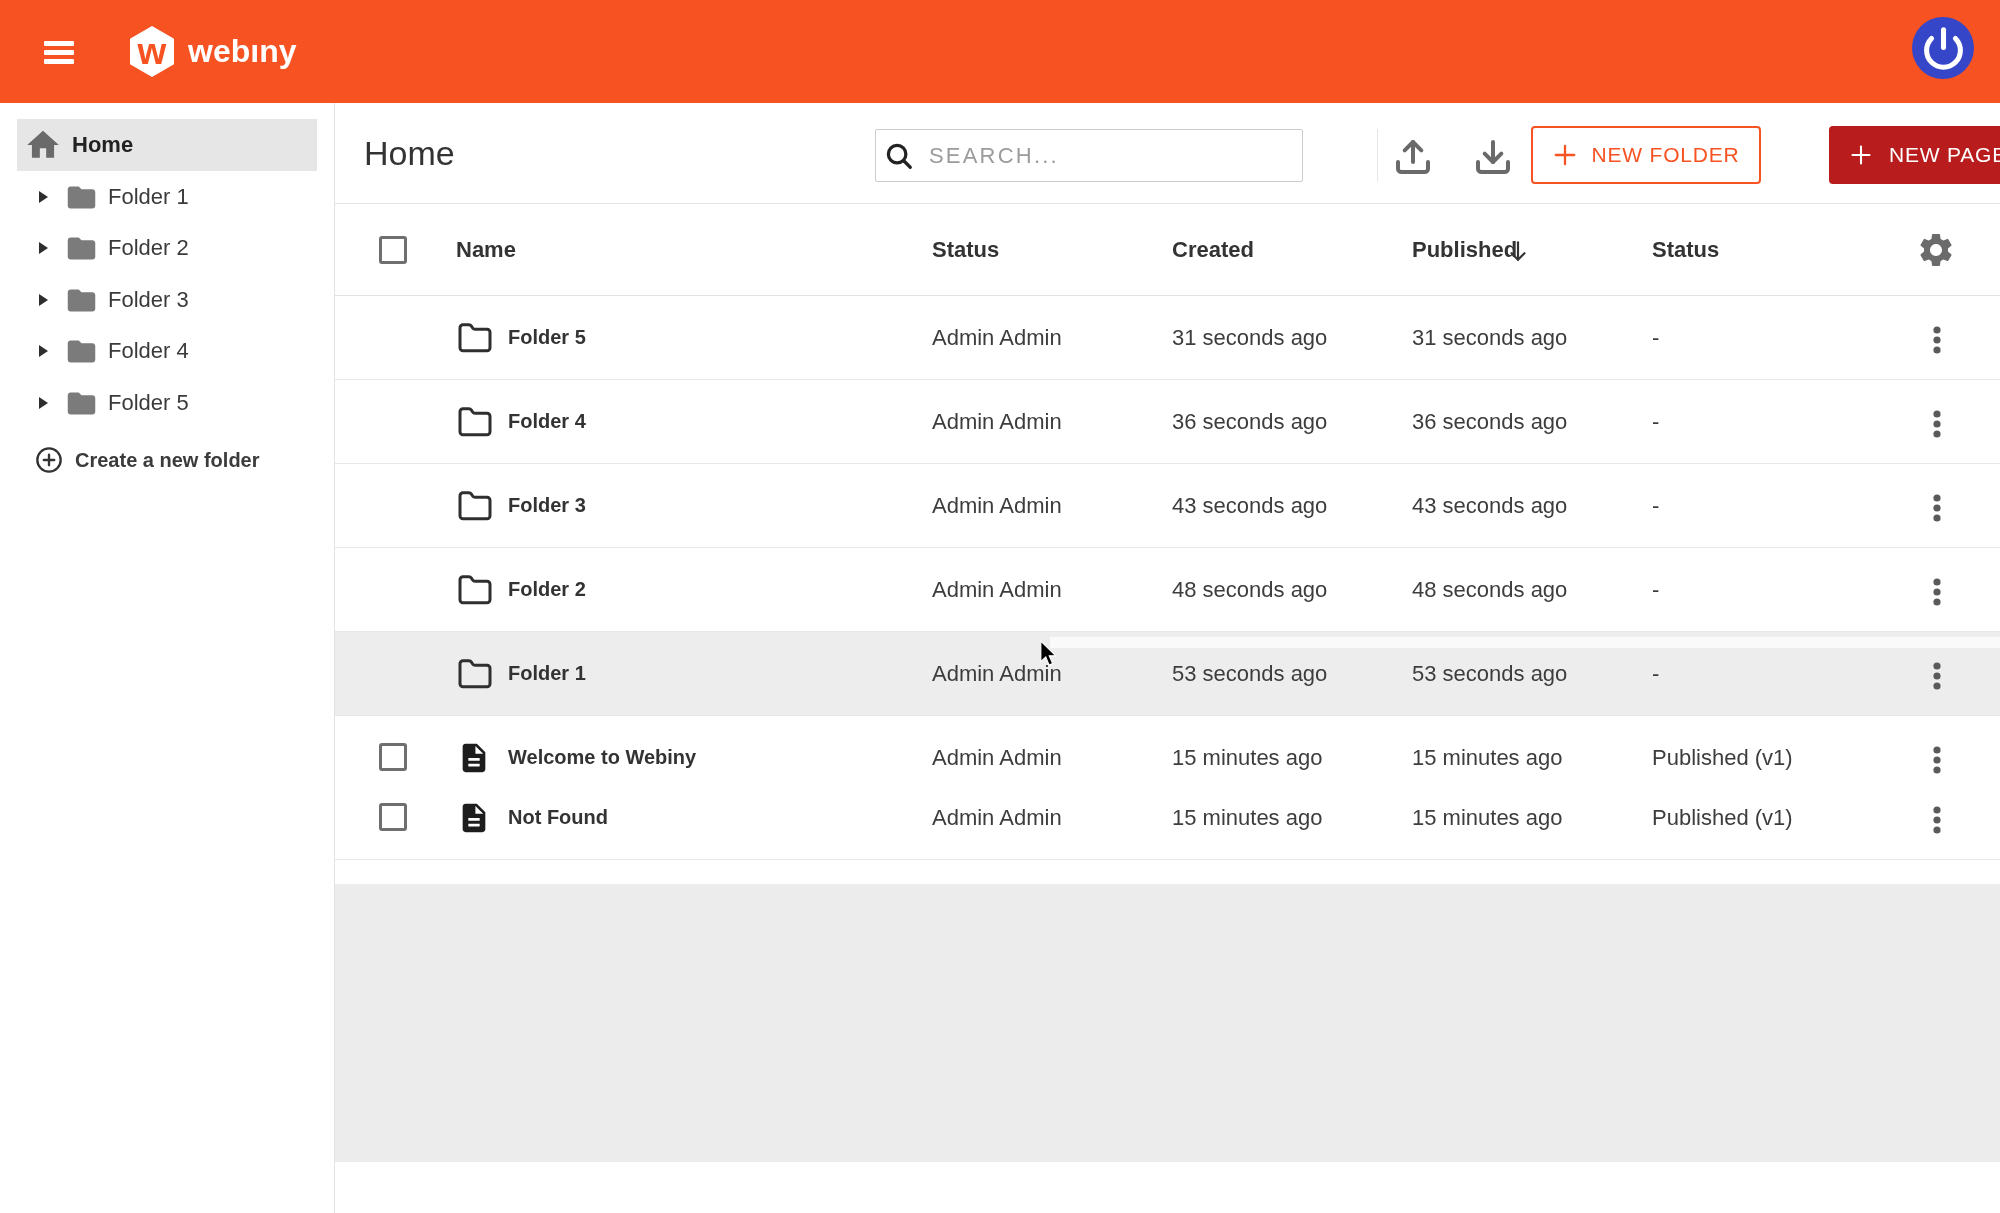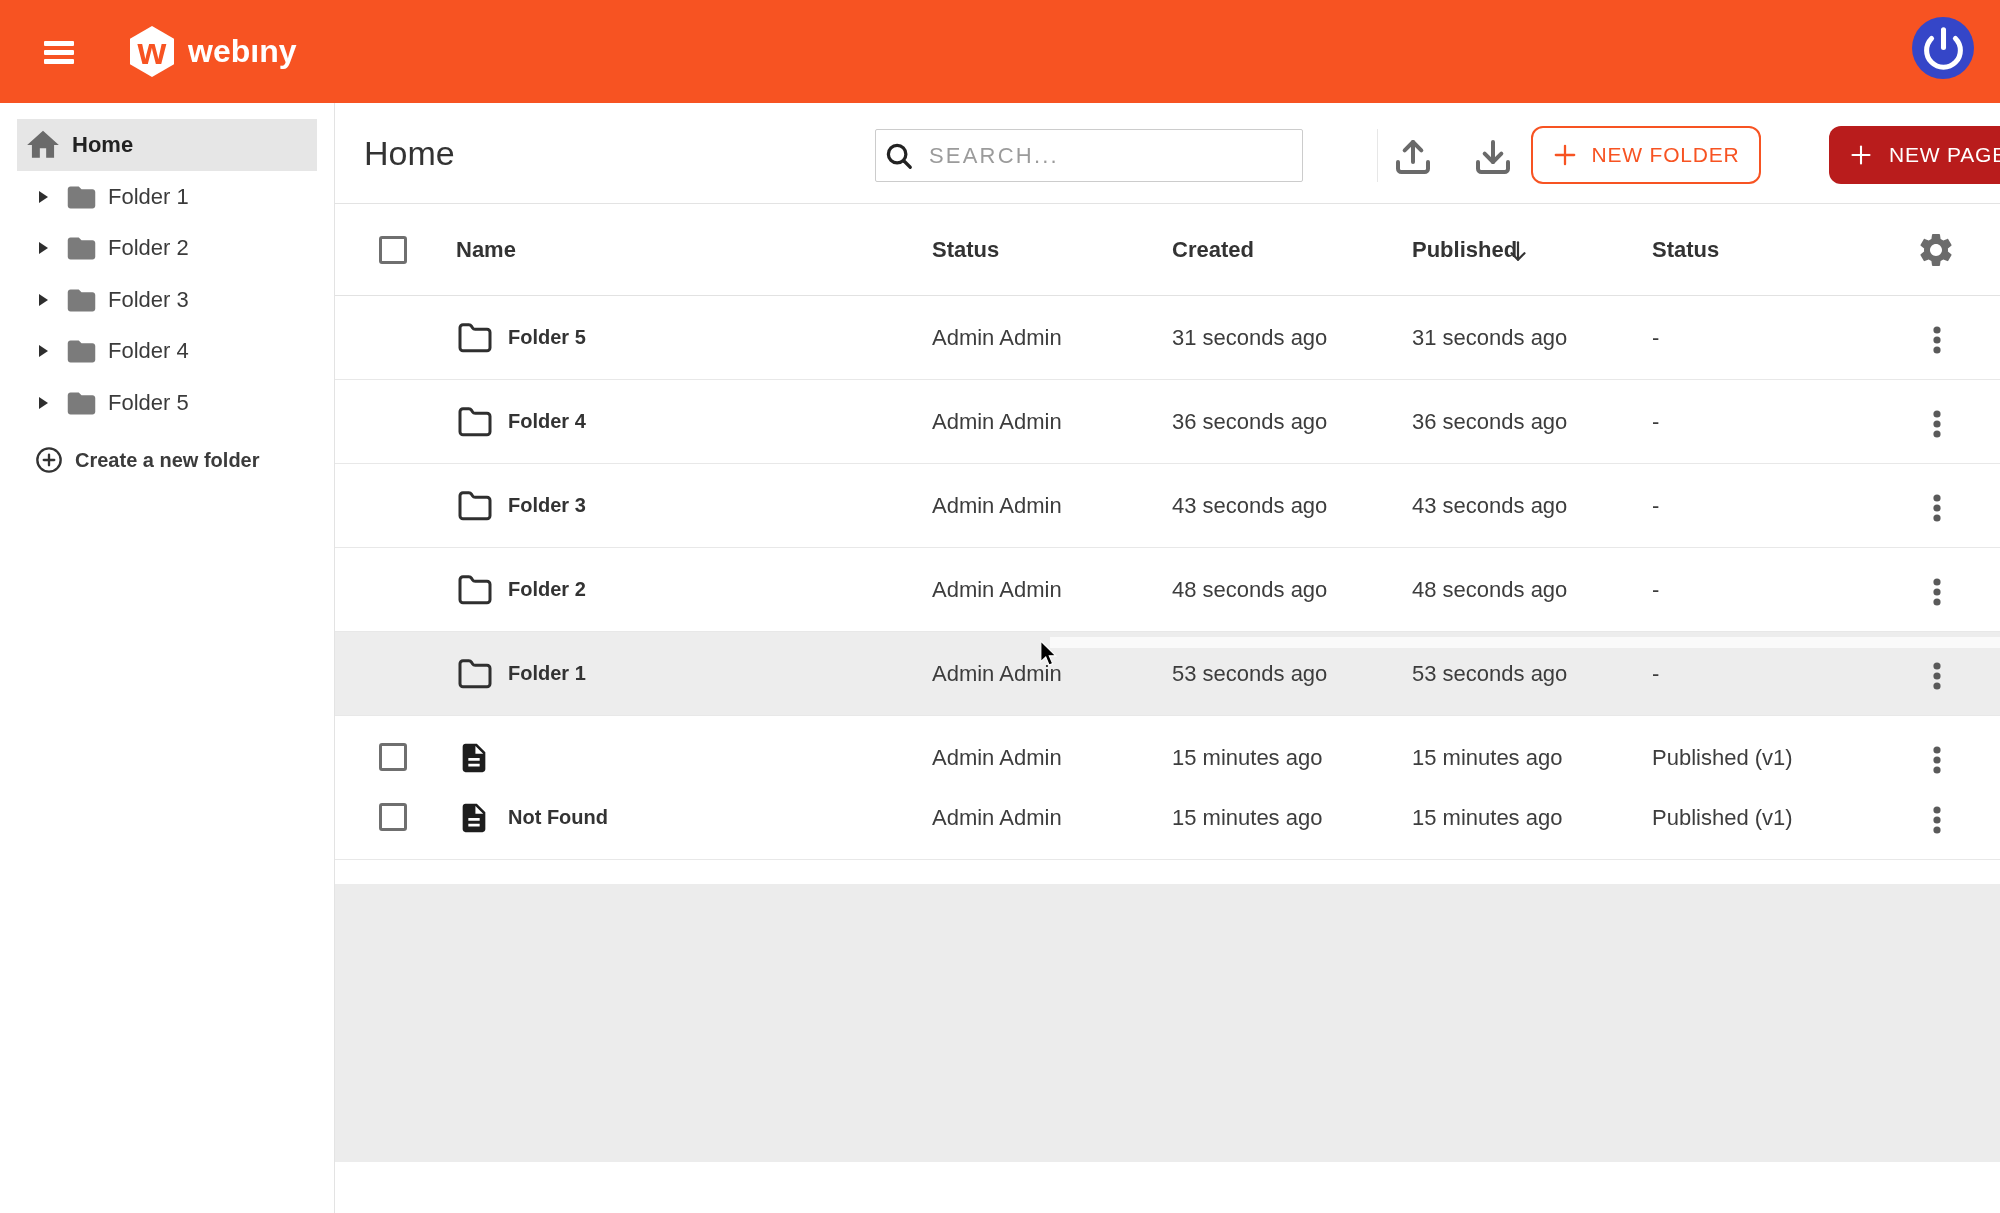--- a/index.html
+++ b/index.html
@@ -26,21 +26,21 @@
            border-bottom:6.5px solid transparent; margin-left:39px; }
 
   
   #main { left:335px; top:103px; width:1665px; height:1110px; background:#fff; }
   #toolbar { left:0; top:0; width:1665px; height:101px; border-bottom:1px solid #e3e3e3; }
   #pagetitle { left:29px; top:0; height:101px; line-height:101px; font-size:34px; color:#333; }
   #searchbox { left:540px; top:26px; width:428px; height:53px; border:1px solid #ccc;
                border-radius:2px; display:flex; align-items:center; }
   #searchtext { color:#9b9b9b; font-size:22px; letter-spacing:2.2px; margin-left:15px; }
   #vdivider { left:1042px; top:26px; width:1px; height:53px; background:#e7e7e7; }
-  .btn { top:23px; height:58px; border-radius:12px; font-size:21px; letter-spacing:0.8px;
+  .btn { top:23px; height:58px; border-radius:4px; font-size:21px; letter-spacing:0.8px;
          display:flex; align-items:center; justify-content:center; }
   #btnfolder { left:1196px; width:230px; background:#fff; border:2px solid #f75322; color:#f75322; }
   #btnpage { left:1494px; width:198px; background:#b91c1c; color:#fff; }
 
   
   #thead { left:0; top:101px; width:1665px; height:92px; border-bottom:1px solid #e2e2e2; }
   .th { font-weight:bold; font-size:22px; color:#333; top:0; height:92px; line-height:92px; }
   .checkbox { width:28px; height:28px; border:3px solid #6f6f6f; border-radius:3px; background:#fff; }
   .row { left:0; width:1665px; height:84px; border-bottom:1px solid #e8e8e8; background:#fff; }
   .cell { top:0; height:83px; line-height:83px; font-size:22px; color:#3d3d3d; }
@@ -250,20 +250,21 @@
           <circle cx="5" cy="19" r="3.6"></circle>
           <circle cx="5" cy="29" r="3.6"></circle>
         </svg>
     </div>
 
     <div class="row abs" style="top:420px;">
       <div class="checkbox abs" style="left:44px; top:27px;"></div>
       <svg class="abs" style="left:122px; top:25px;" width="34" height="34" viewBox="0 0 24 24" fill="#1d1d1d">
           <path d="M14 2H6c-1.1 0-2 .9-2 2v16c0 1.1.9 2 2 2h12c1.1 0 2-.9 2-2V8l-6-6zm2 16H8v-2h8v2zm0-4H8v-2h8v2zm-3-5V3.5L18.5 9H13z"></path>
         </svg>
+      <div class="cell name abs" style="left:173px;">Welcome to Webiny</div>
       <div class="cell abs" style="left:597px;">Admin Admin</div>
       <div class="cell abs" style="left:837px;">15 minutes ago</div>
       <div class="cell abs" style="left:1077px;">15 minutes ago</div>
       <div class="cell abs" style="left:1317px;">Published (v1)</div>
       <svg class="abs" style="left:1597px; top:25px;" width="10" height="38" viewBox="0 0 10 38" fill="#5a5a5a">
           <circle cx="5" cy="9" r="3.6"></circle>
           <circle cx="5" cy="19" r="3.6"></circle>
           <circle cx="5" cy="29" r="3.6"></circle>
         </svg>
     </div>

